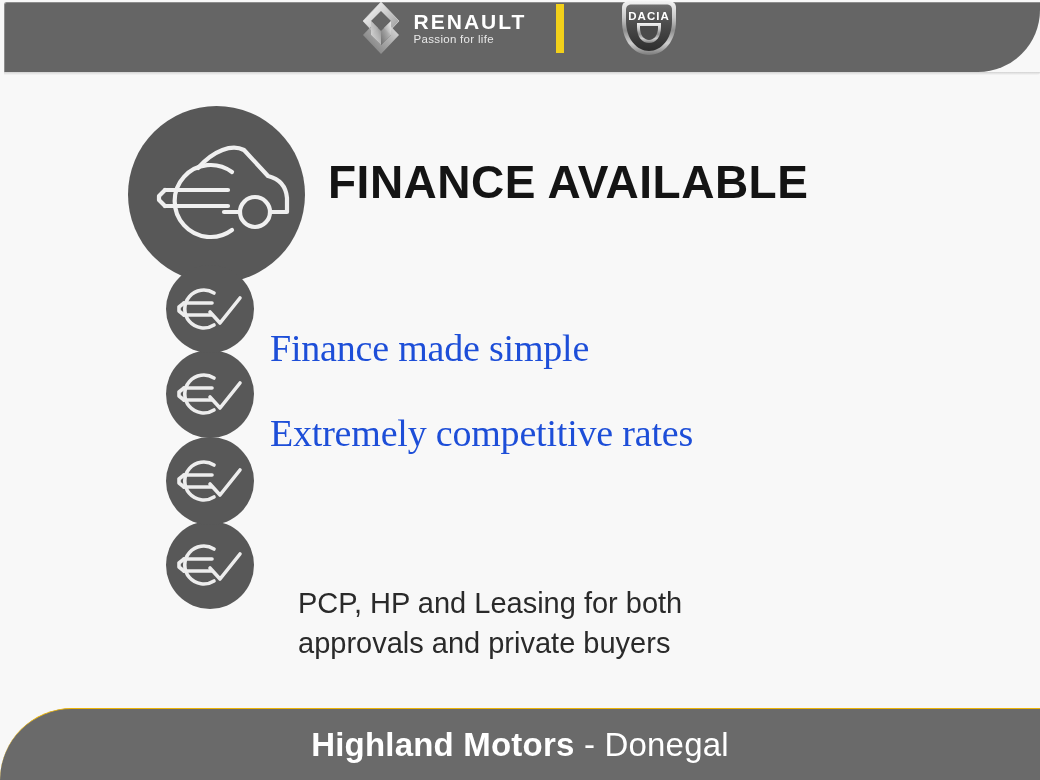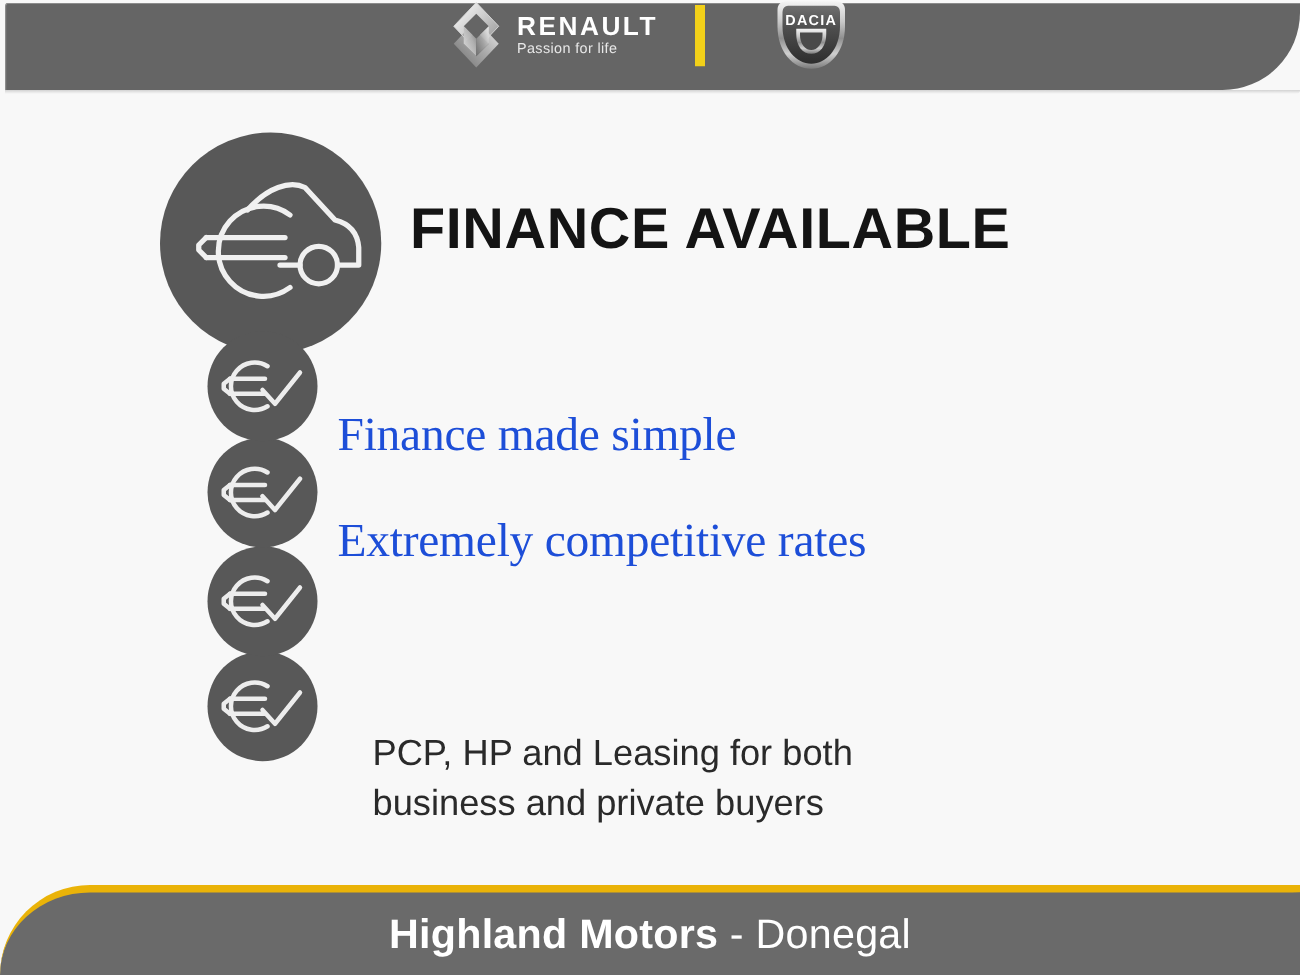--- a/index.html
+++ b/index.html
@@ -211,21 +211,21 @@
 
   
   .footer-bar {
     position: absolute;
     left: 0px;
     top: 708px;
     width: 1040px;
     height: 72px;
     background: #6a6a6a;
     border-top-left-radius: 78px;
-    border-top: 6px solid #eab308;
+    border-top: 1px solid #eab308;
     box-sizing: border-box;
     display: flex;
     align-items: center;
     justify-content: center;
   }
   .footer-text {
     color: #ffffff;
     font-size: 33px;
     letter-spacing: 0.2px;
     font-family: "Liberation Sans", sans-serif;
@@ -383,21 +383,21 @@
             <g fill="none" stroke="#ededed" stroke-width="3.6" stroke-linecap="round" stroke-linejoin="round">
               <path d="M48,28 A19,19 0 1 0 48,60"></path>
               <path d="M18,38 L46,38"></path>
               <path d="M18,50 L46,50"></path>
               <path d="M18,38 L13,42 L13,46 L18,50"></path>
               <path d="M44,47 L54,58 L74,33"></path>
             </g>
           </svg>
         </div>
         <div class="bullet-sub" style="top:62px;">PCP, HP and Leasing for both
-business and private buyers</div>
+approvals and private buyers</div>
       </div>
 
     </div>
   </div>
 
   <div class="footer-bar">
     <div class="footer-text"><span class="footer-dealer">Highland Motors</span><span class="footer-sep"> - </span><span class="footer-location">Donegal</span></div>
   </div>
 
 </div>

